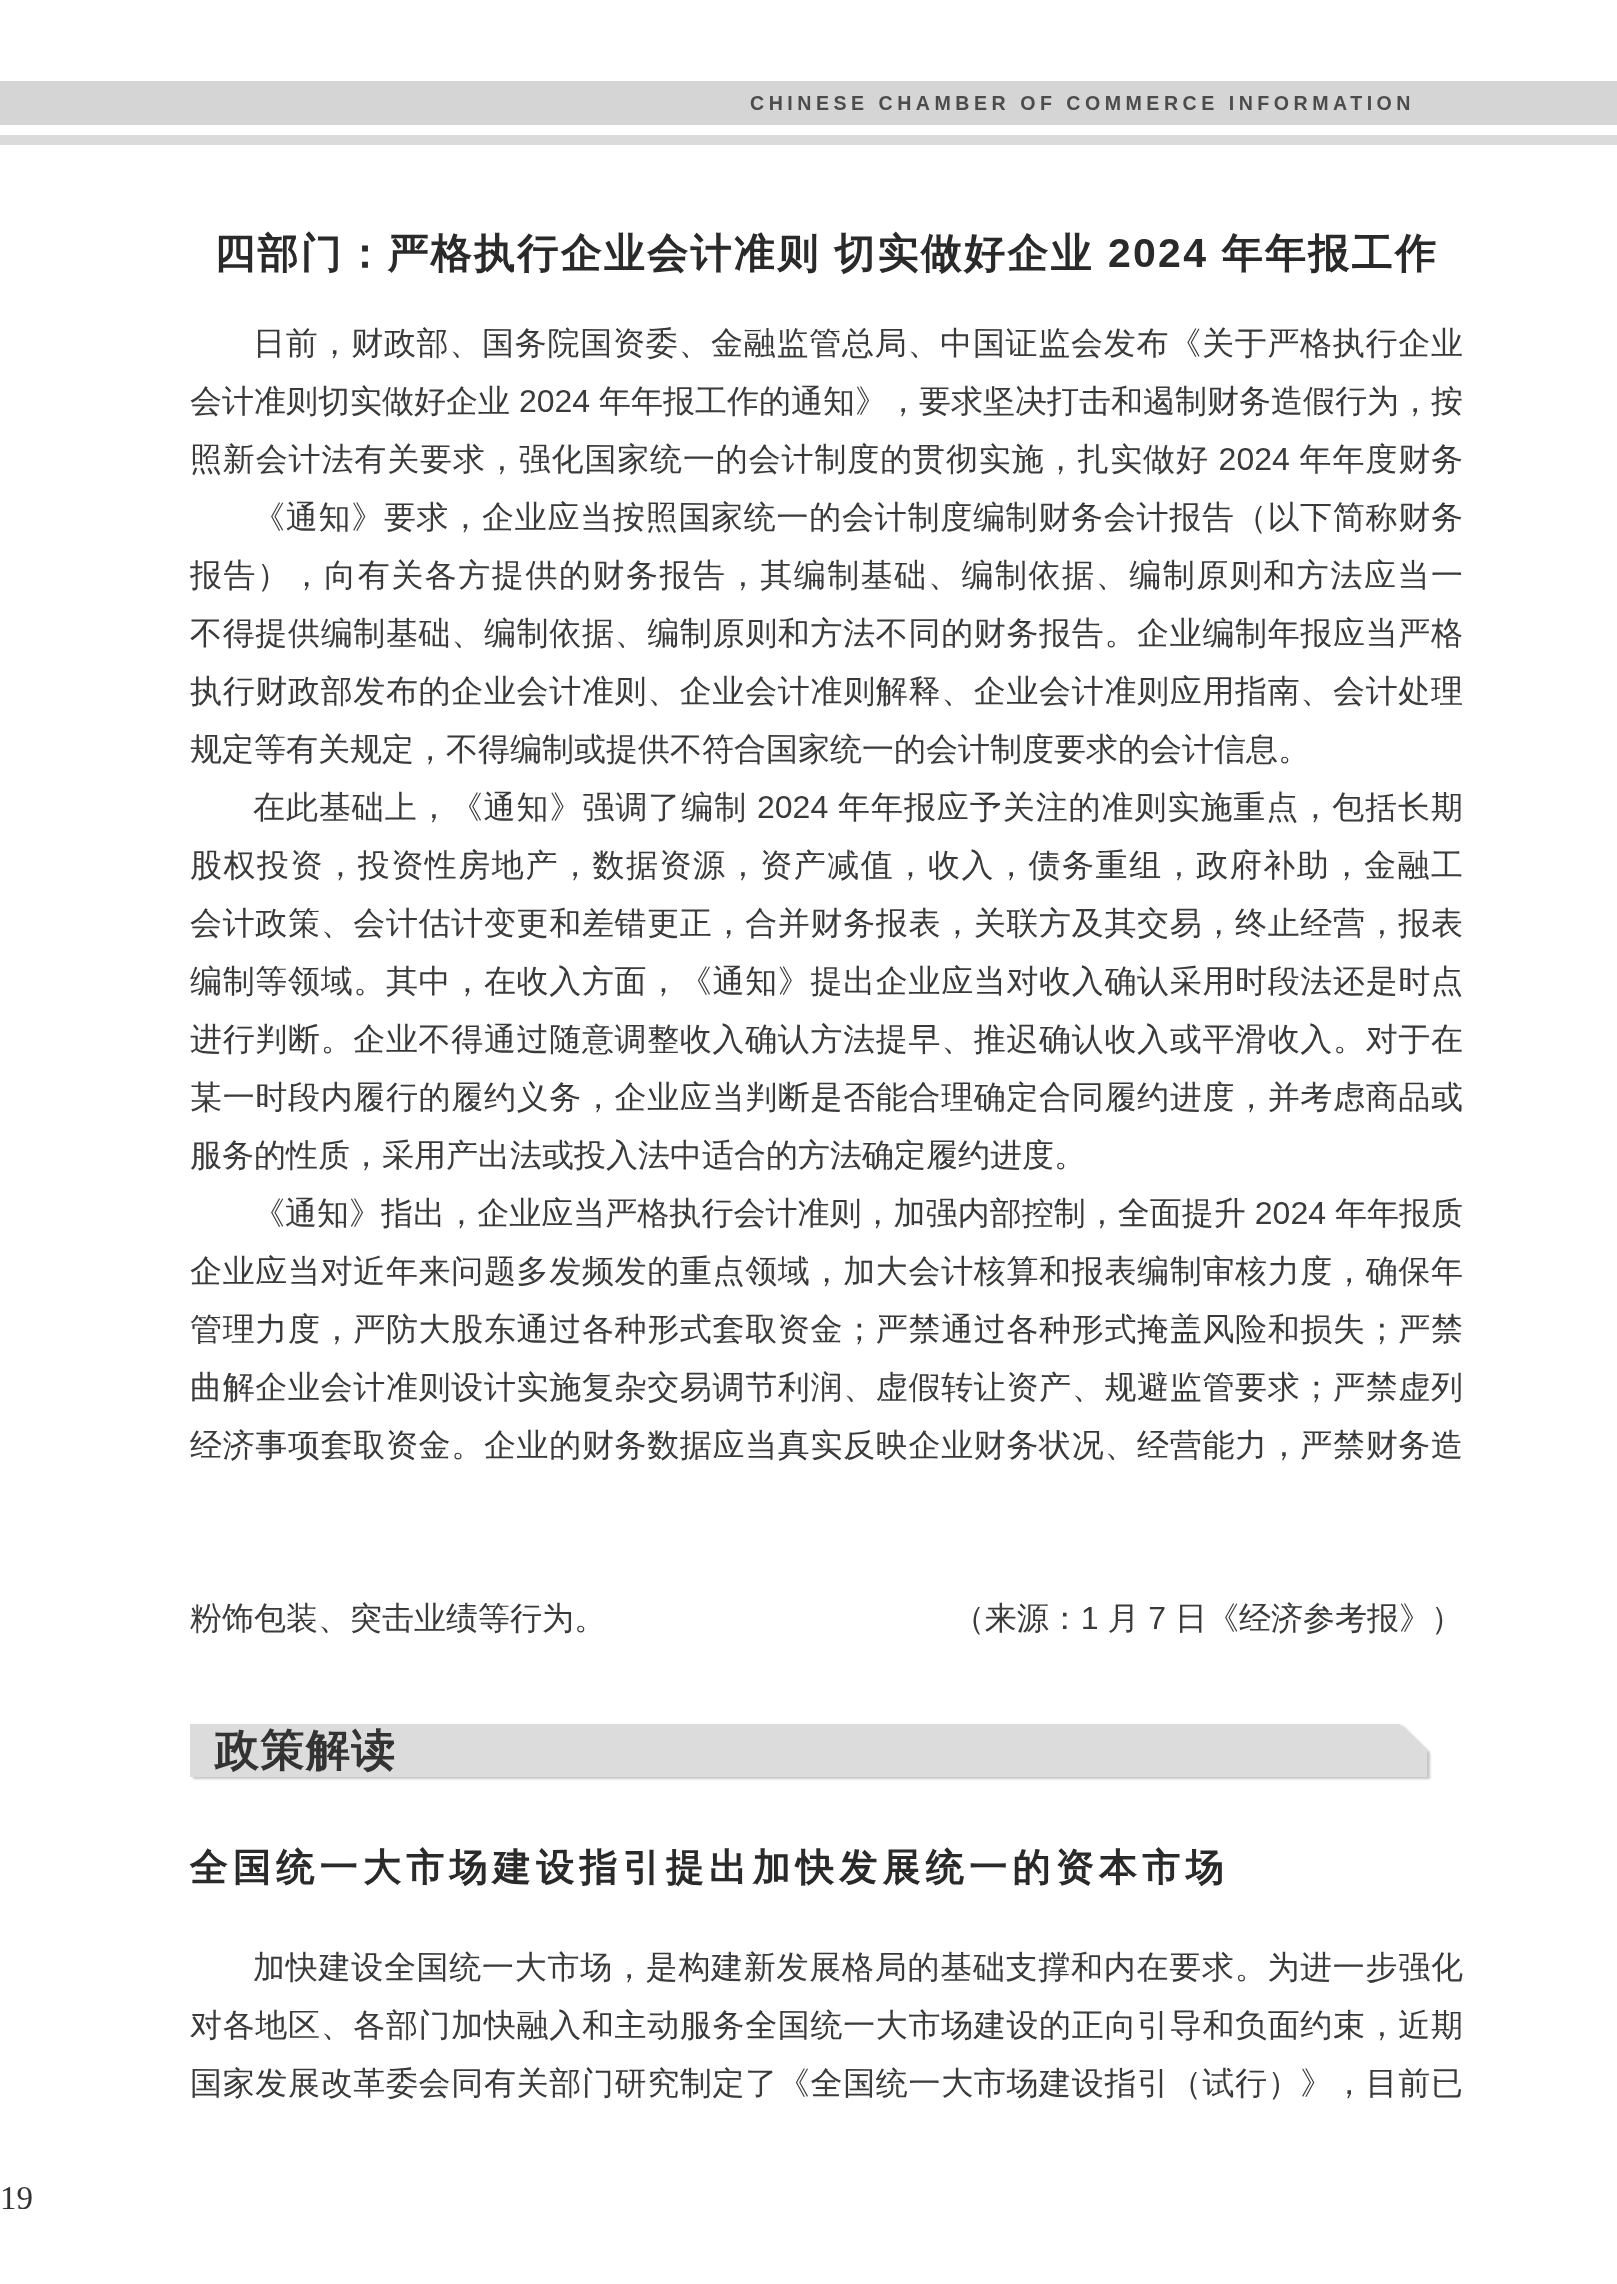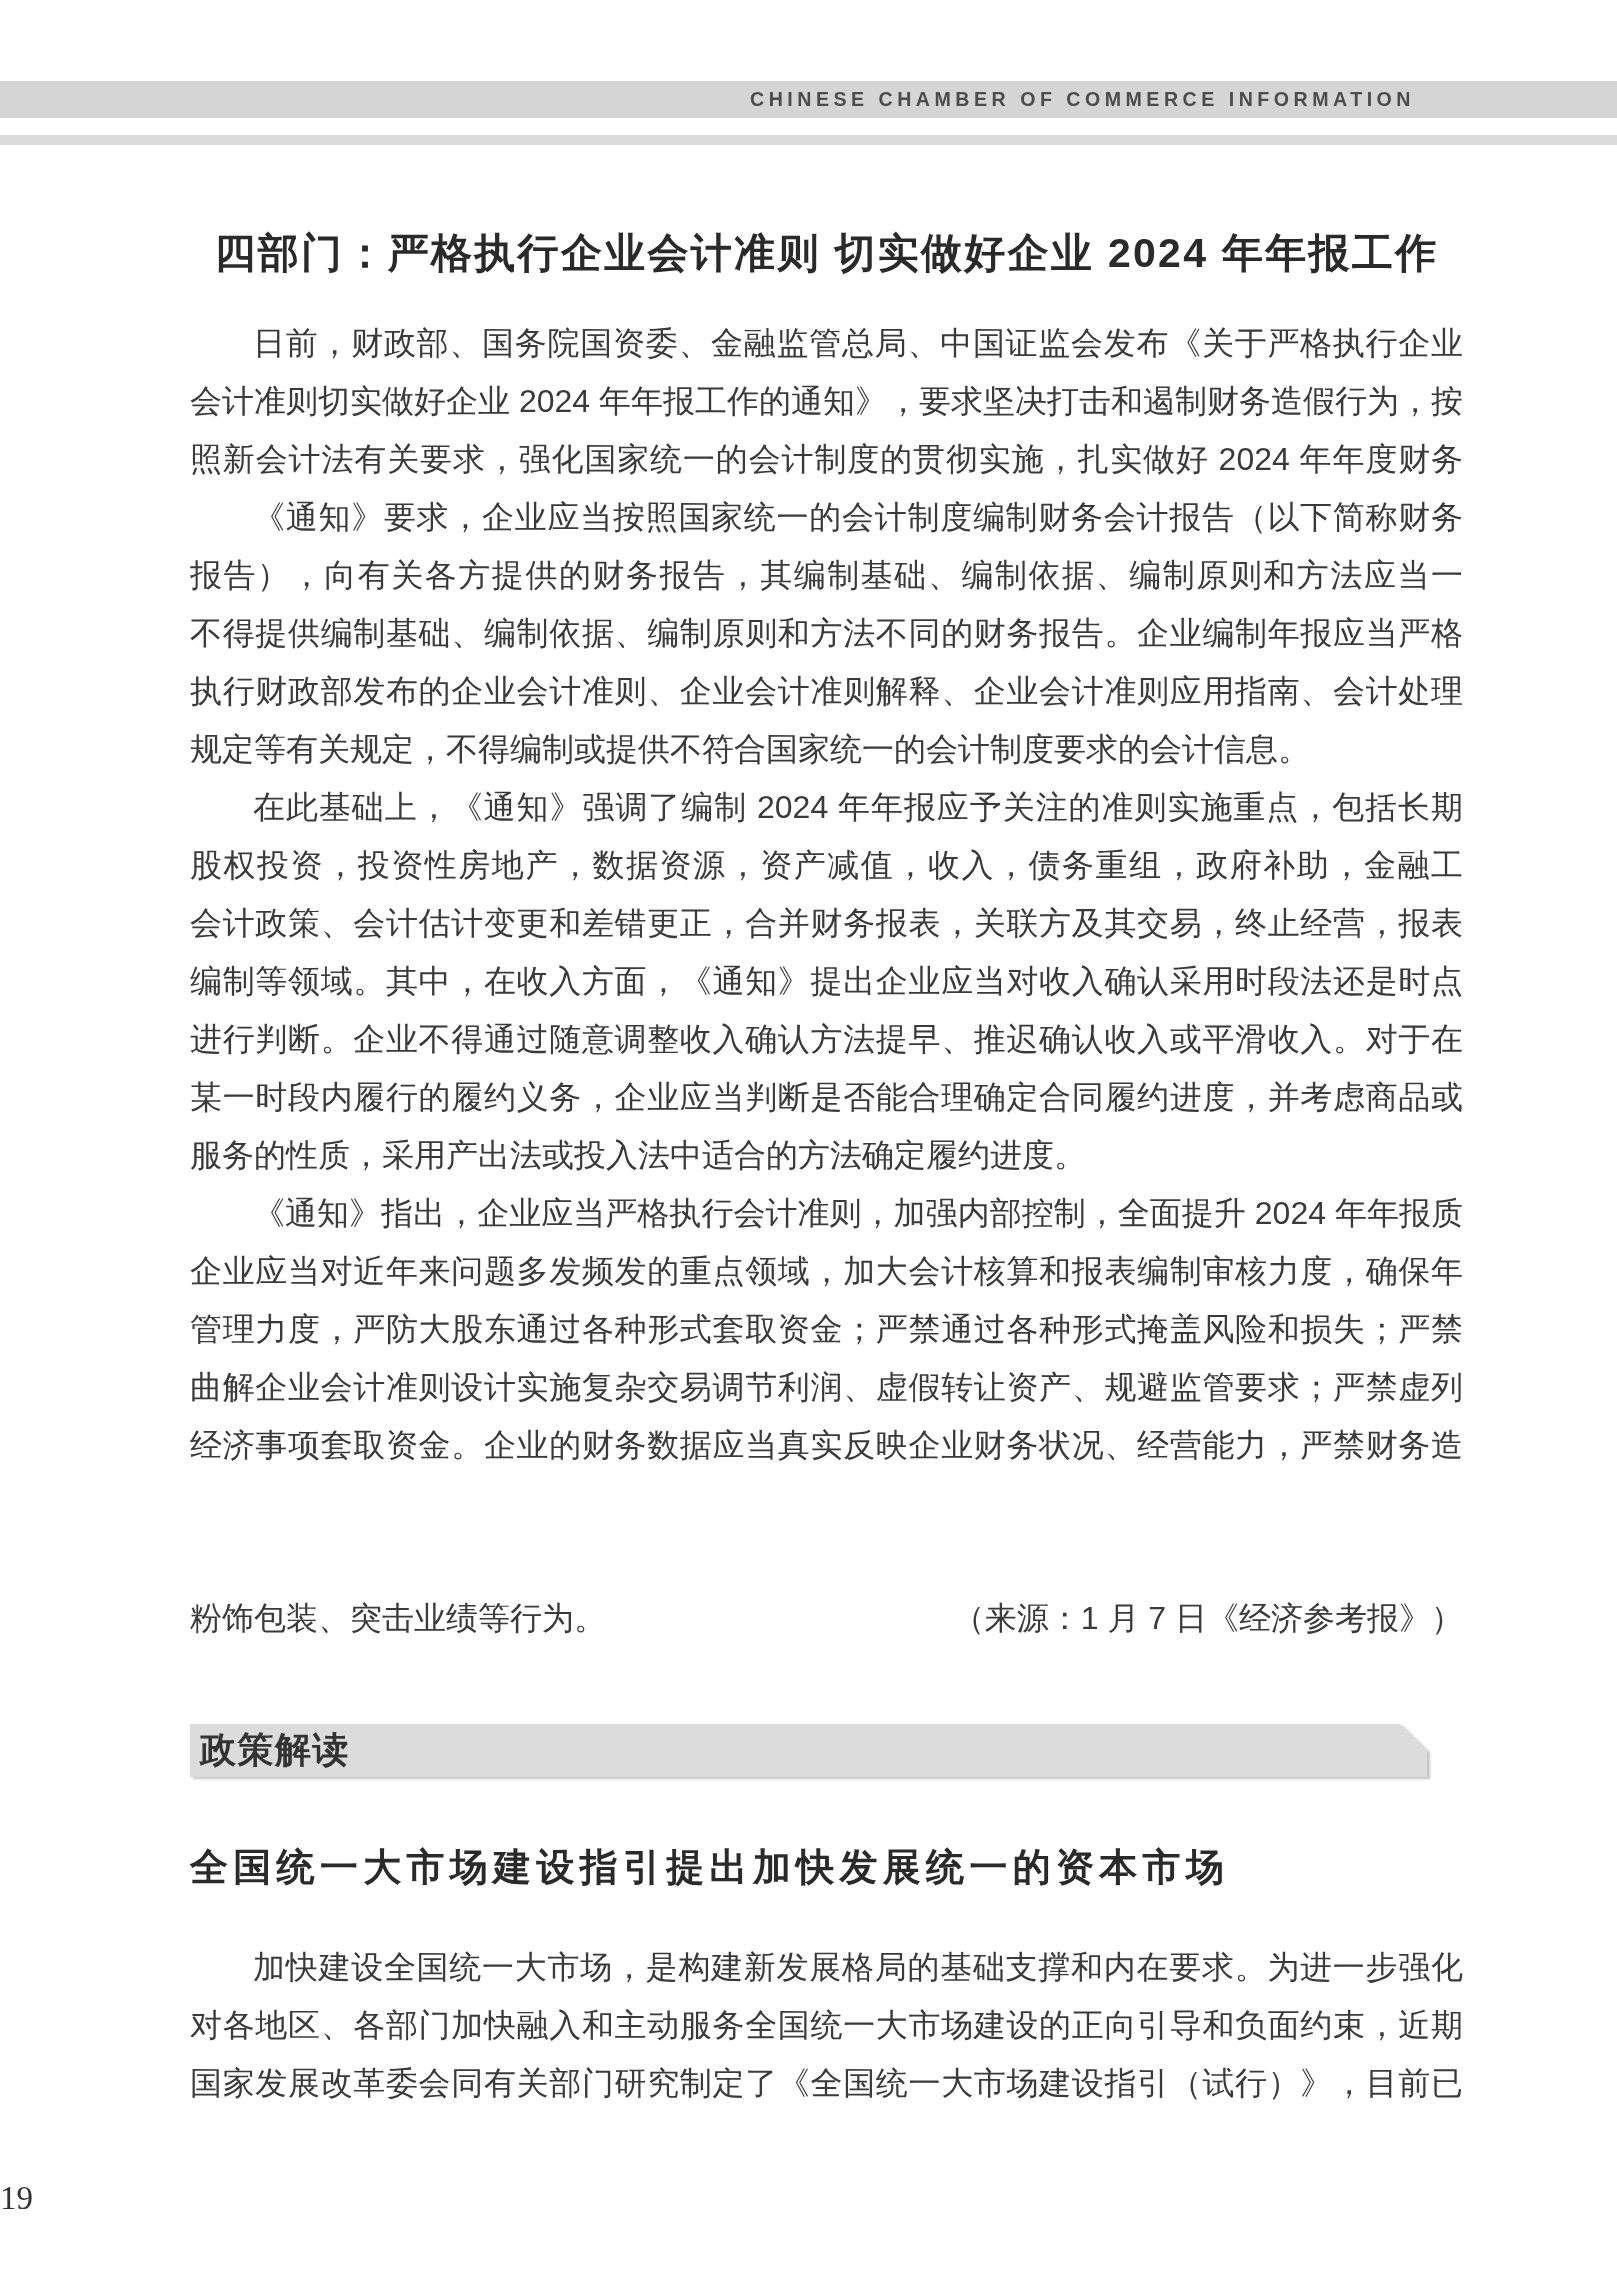--- a/index.html
+++ b/index.html
@@ -1,20 +1,20 @@
 <!DOCTYPE html>
 <html style="--page_bg: #ffffff; --header_bar: #d5d5d5; --header_bar_thin: #dbdbdb; --header_text: #4c4c4c; --banner_bg: #dcdcdc; --banner_shadow: #c6c6c6; --title_text: #2a2a2a; --body_text: #3a3a3a;font-size:12px"><head>
 <meta charset="utf-8">
 <style>
   html,body{margin:0;padding:0;background:#ffffff;}
   .page{position:relative;width:1617px;height:2284px;background:var(--page_bg,#fff);
         overflow:hidden;font-family:"Liberation Sans",sans-serif;}
 
   
-  .hdr-bar{position:absolute;top:81px;left:0;width:1617px;height:37px;
+  .hdr-bar{position:absolute;top:81px;left:0;width:1617px;height:44px;
            background:var(--header_bar,#d5d5d5);
            display:flex;align-items:center;justify-content:flex-end;
            padding-right:202px;box-sizing:border-box;}
   .hdr-text{font-size:19.6px;letter-spacing:4.5px;font-weight:700;color:var(--header_text,#4c4c4c);white-space:nowrap;}
   .hdr-bar-thin{position:absolute;top:135px;left:0;width:1617px;height:9.8px;
                 background:var(--header_bar_thin,#dbdbdb);}
 
   
   .content{position:absolute;left:190px;top:0;width:1273px;height:1991px;}
 
@@ -35,21 +35,21 @@
                font-size:32px;color:var(--body_text,#3a3a3a);
                display:flex;justify-content:space-between;}
 
   
   .banner-wrap{position:absolute;top:1724px;left:0;width:1237px;height:53px;
                filter:drop-shadow(3px 2.3px 0.8px var(--banner_shadow,#c6c6c6));}
   .banner{width:100%;height:100%;background:var(--banner_bg,#dcdcdc);
           clip-path:polygon(0 0, calc(100% - 27px) 0, 100% 50%, 100% 100%, 0 100%);
           display:flex;align-items:center;}
   .banner-label{font-family:"DejaVu Serif","Liberation Serif",serif;font-weight:700;
-                font-size:36px;color:#333333;padding-left:10px;letter-spacing:1.5px;}
+                font-size:44px;color:#333333;padding-left:25px;letter-spacing:1.5px;}
 
   .page-num{position:absolute;top:2180px;left:0;width:1617px;text-align:left;
             font-family:"Liberation Serif",serif;font-size:33px;color:#333333;}
 </style>
 </head>
 <body>
 
 <div class="page">
 
   <div class="hdr-bar">

